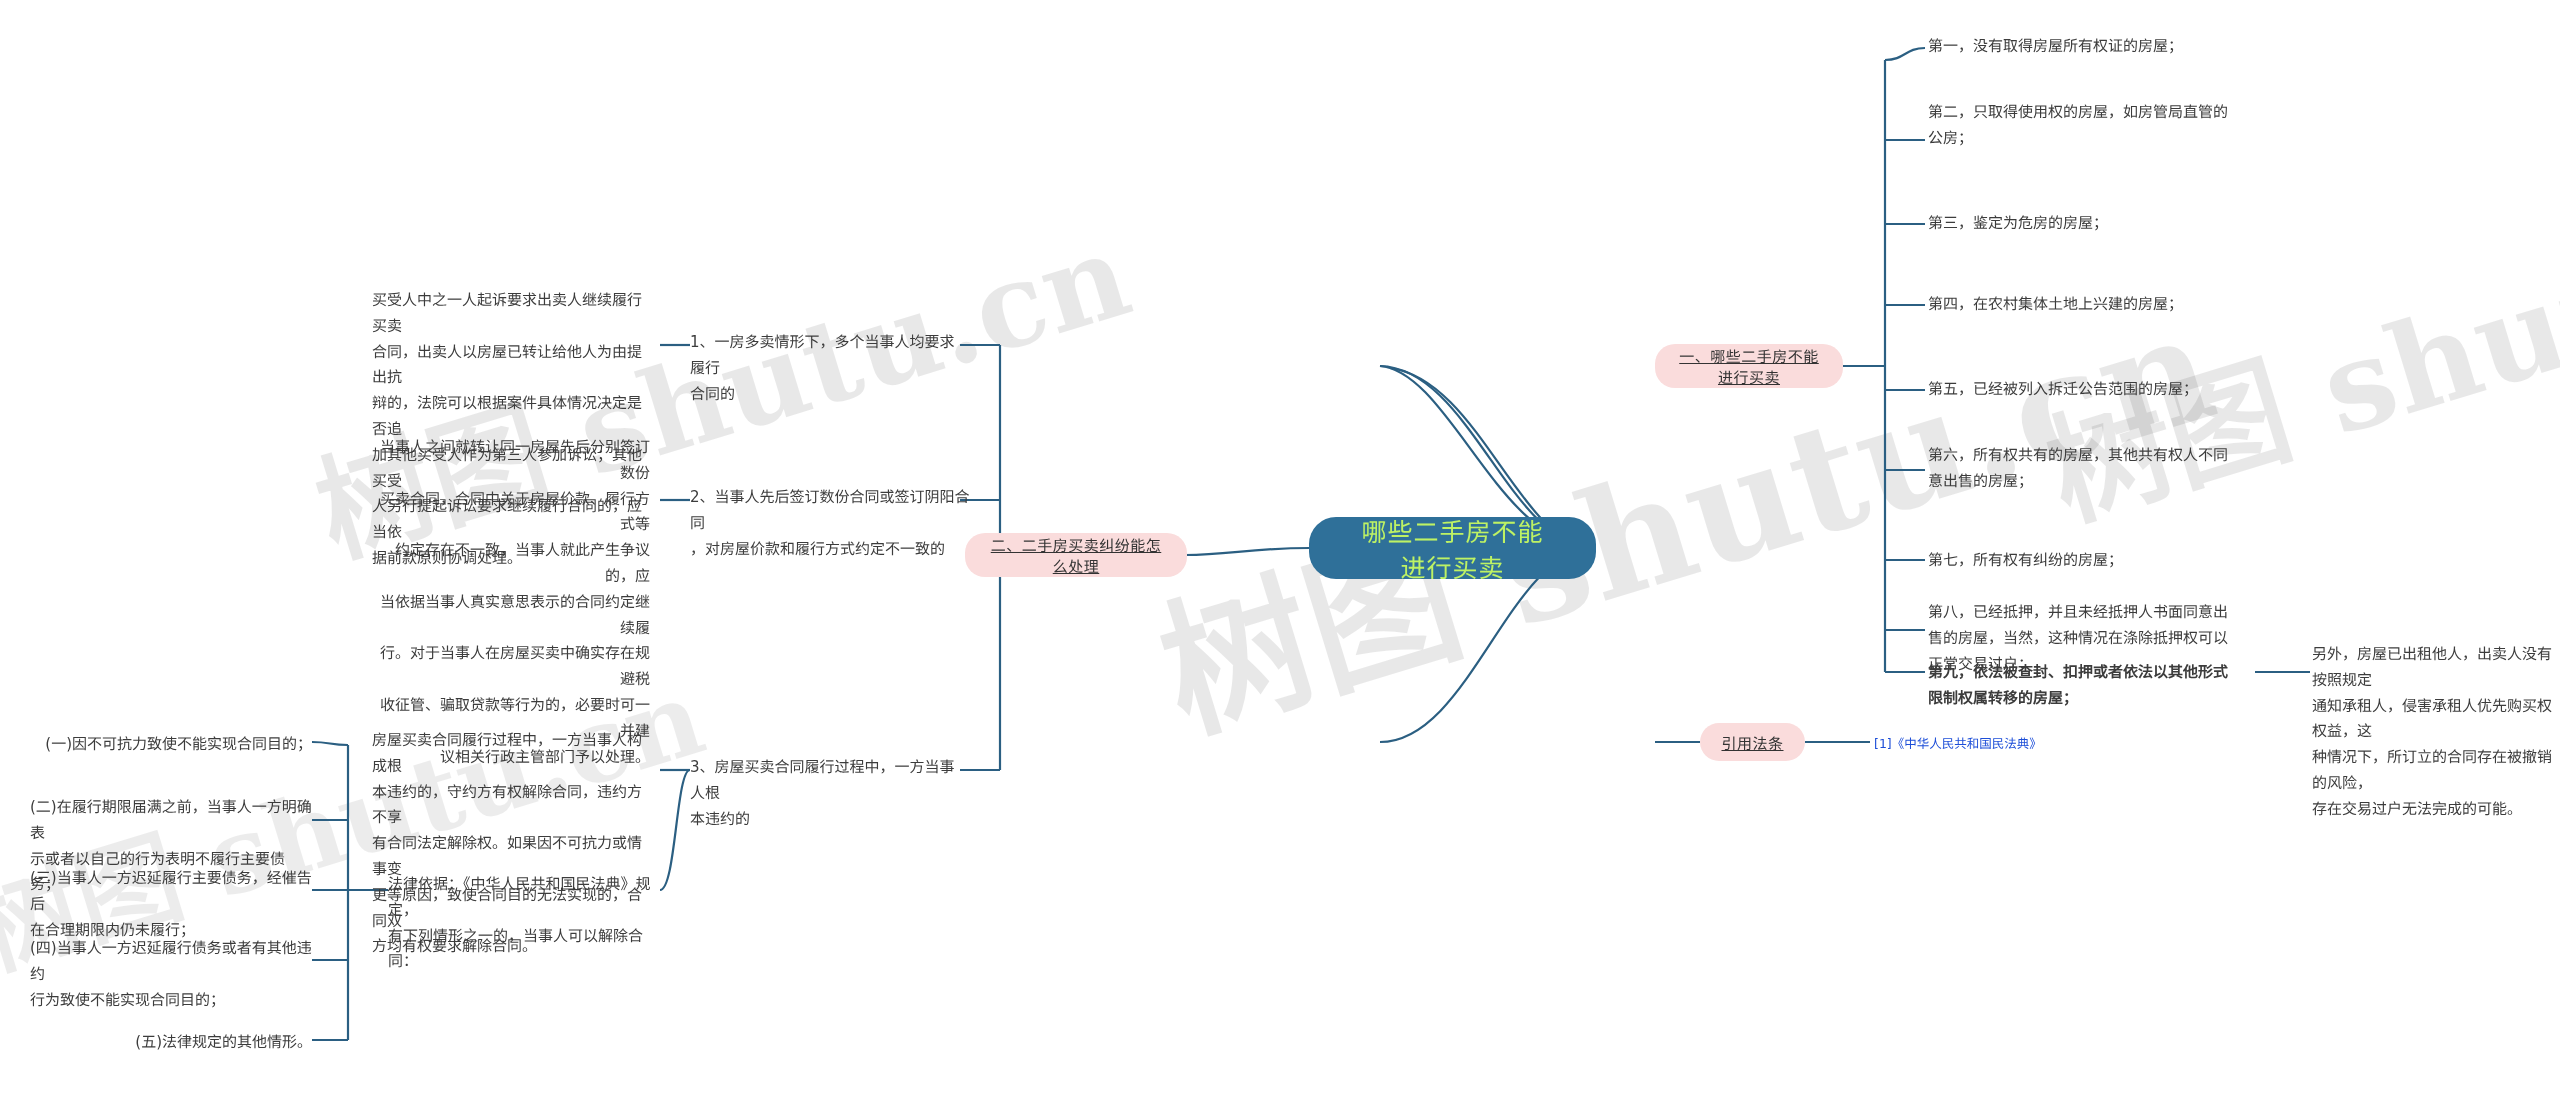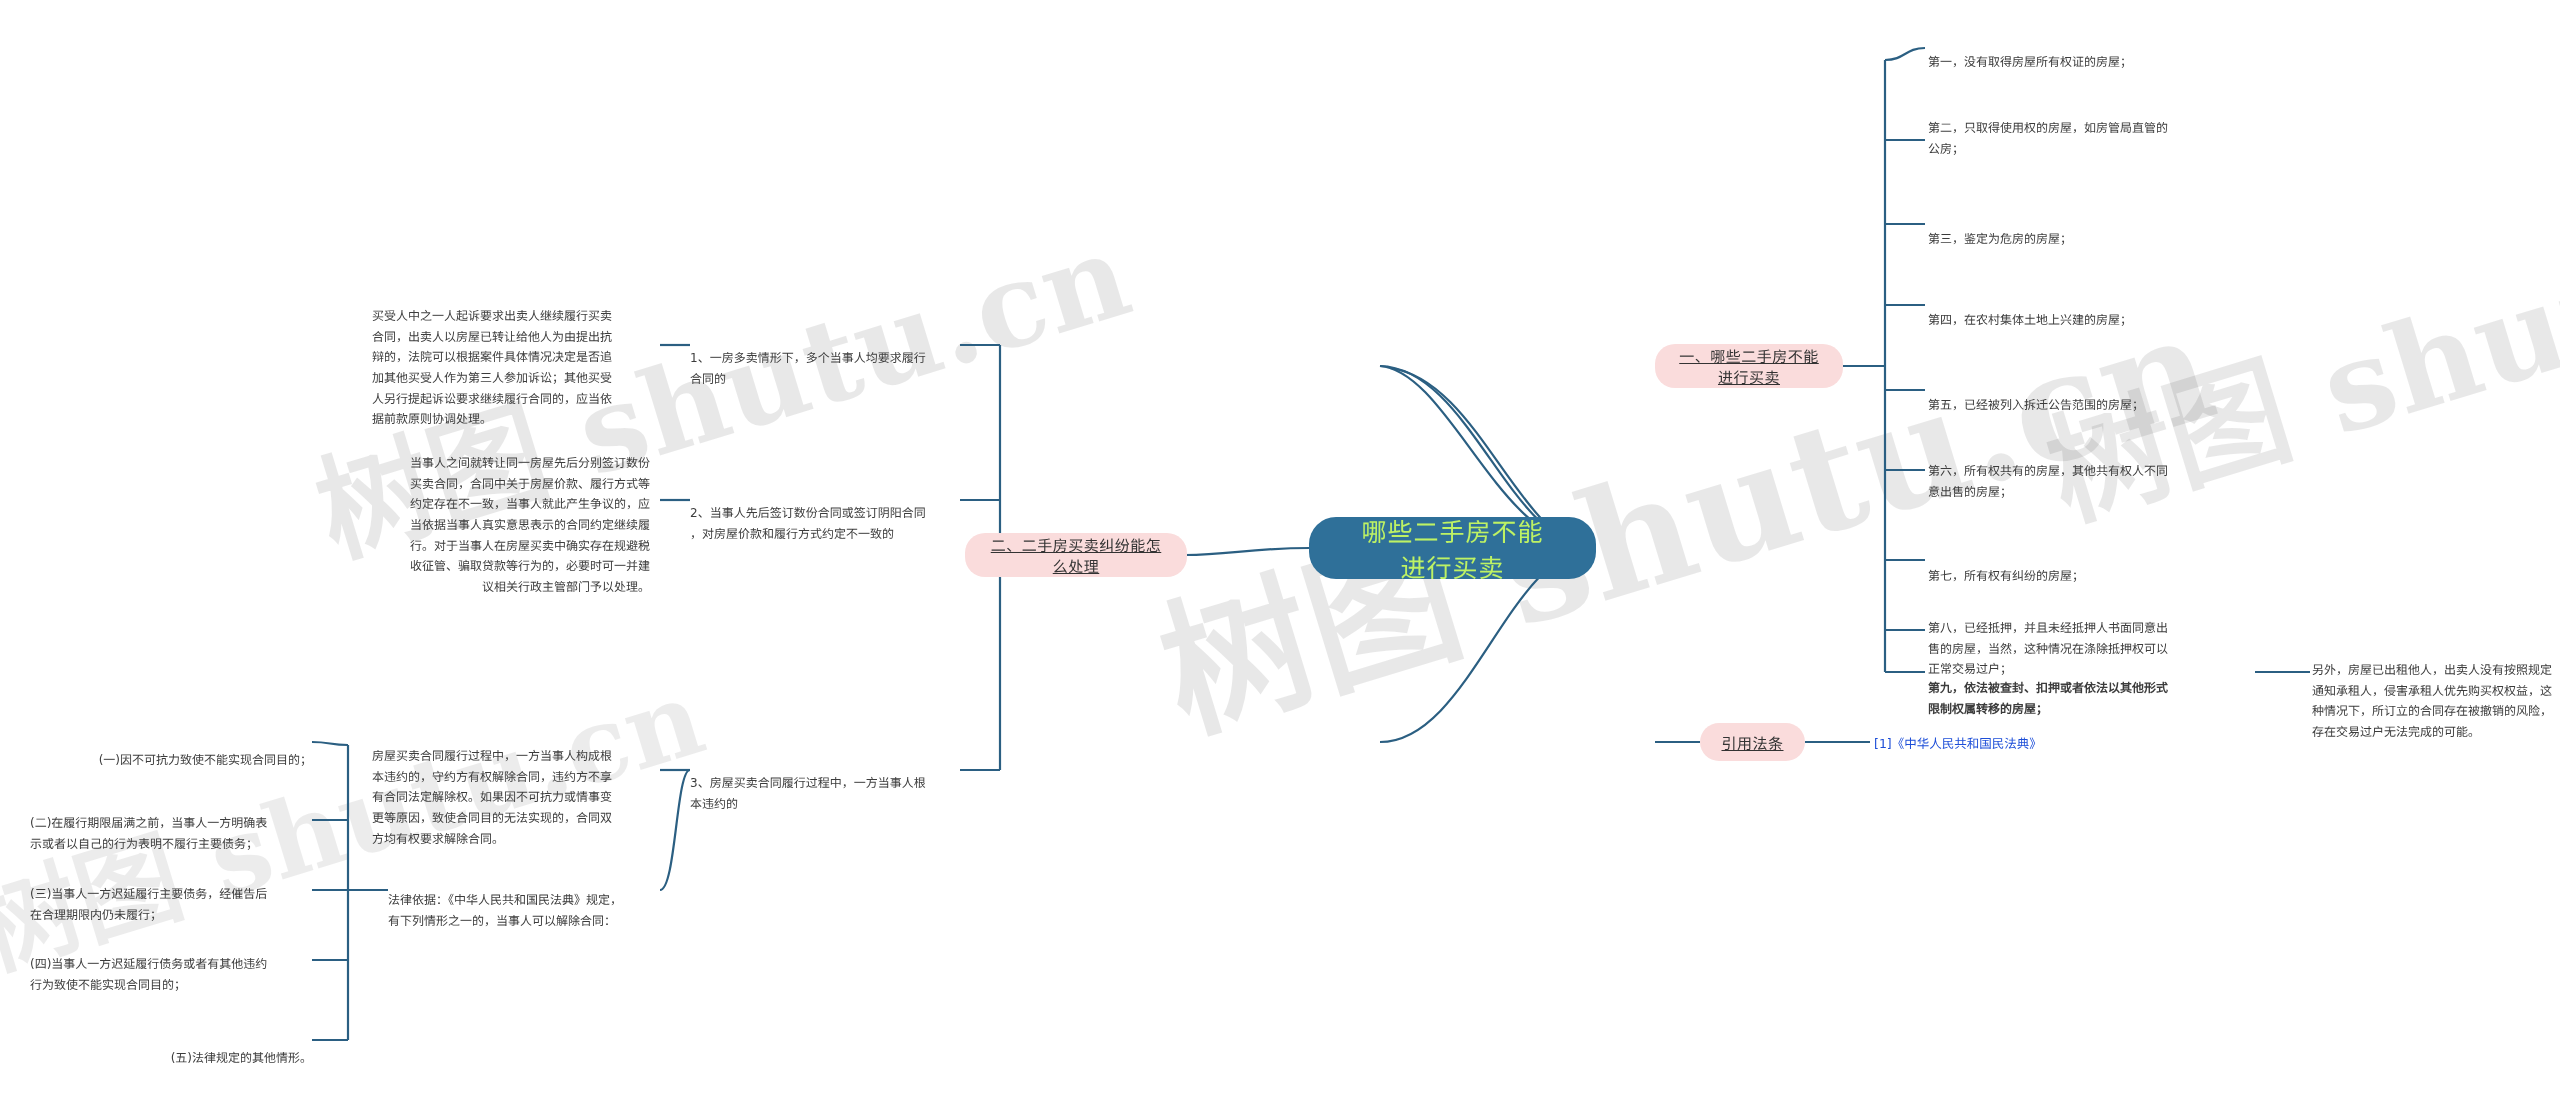--- a/index.html
+++ b/index.html
@@ -32,23 +32,22 @@
     text-align:center;padding:0 42px;
     box-shadow:0 0 0 1px #2f7099;
   }
   .pink{
     background:#fadcdc;color:#333;border-radius:20px;
     font-size:15px;letter-spacing:.5px;
     display:flex;align-items:center;justify-content:center;
     text-align:center;padding:0 20px;text-decoration:underline;
   }
   .txt{
-    font-size:12px;line-height:1.72;color:#3c3c3c;
+    font-size:15px;line-height:1.72;color:#3c3c3c;
     white-space:pre-wrap;
-    margin-top:18px;
   }
   .txt-r{text-align:right;}
   .txt-l{text-align:left;}
   .law-ref{font-size:12.5px;color:#1d4ed8;}
 </style>
 </head>
 <body>
 
 <div id="canvas">
 

